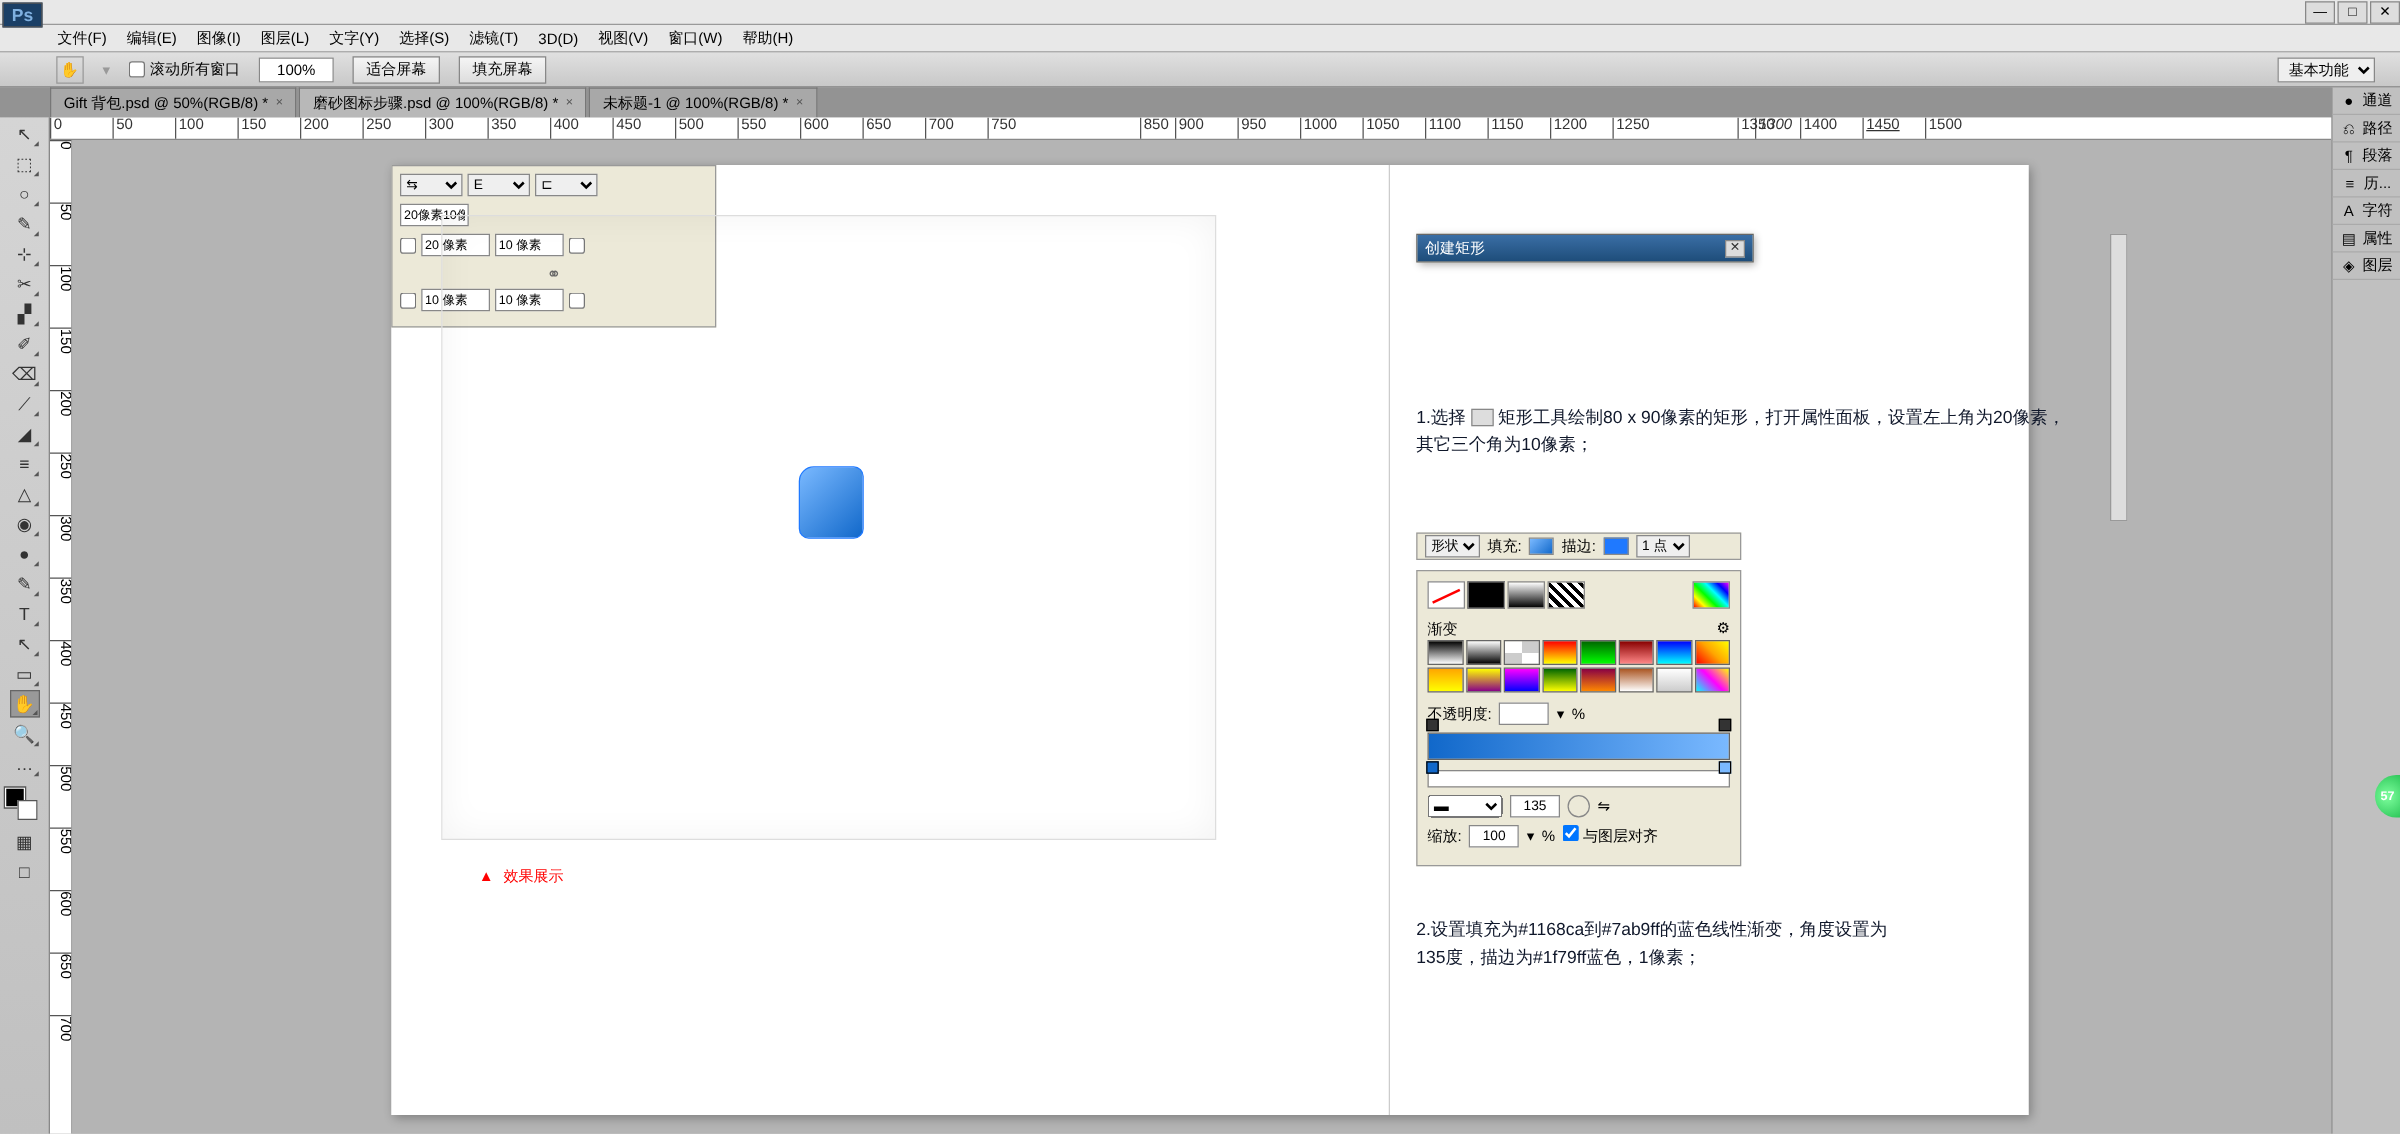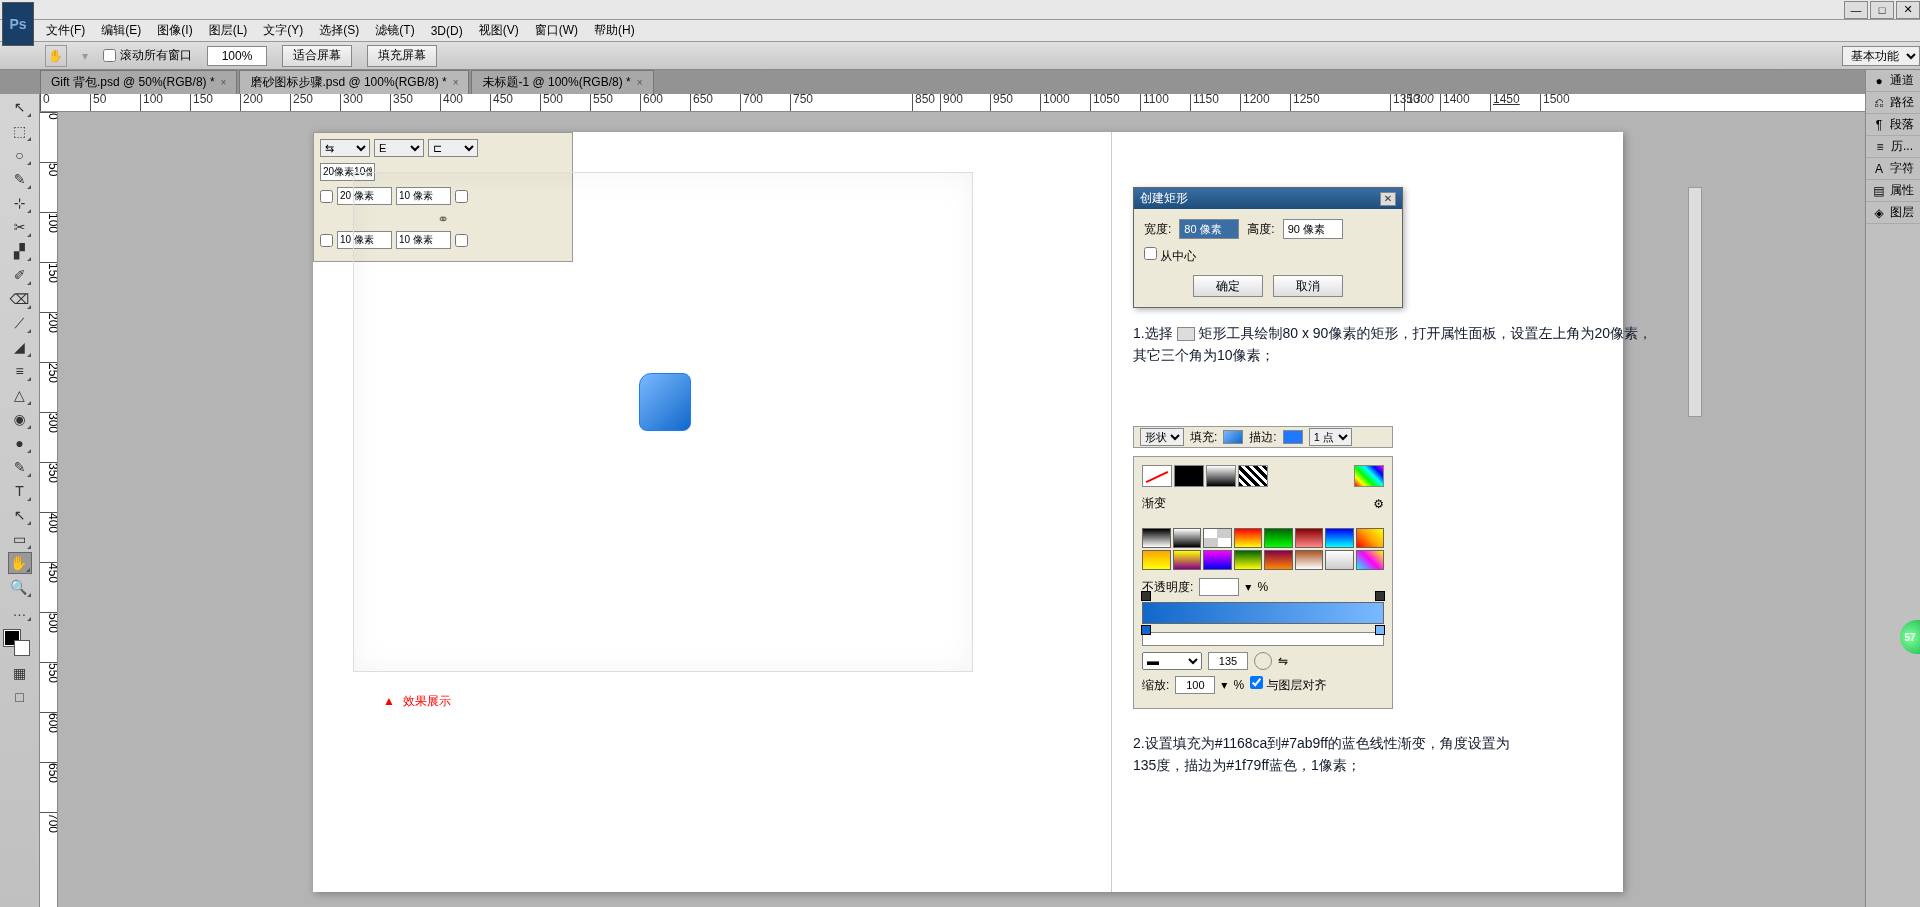--- a/index.html
+++ b/index.html
@@ -2,28 +2,28 @@
 <html><head>
 <meta charset="utf-8">
 <style>
 *{box-sizing:border-box;margin:0;padding:0;font-family:"Microsoft YaHei",sans-serif;font-size:12px}
 body{background:#b4b4b4;overflow:hidden;width:1920px;height:907px;position:relative}
 .titlebar{height:20px;background:#e8e8e8;border-bottom:1px solid #999;display:flex;align-items:center;padding-left:4px}
 .titlebar .winctl{margin-left:auto;display:flex}
 .titlebar .winctl span{width:24px;height:18px;border:1px solid #888;margin-left:2px;display:flex;align-items:center;justify-content:center;font-size:11px;background:#ddd;cursor:default}
 .menubar{height:22px;background:#e8e8e8;border-bottom:1px solid #999;display:flex;align-items:center;padding-left:38px}
 .menubar span{padding:0 8px;cursor:default}
-.pslogo{position:absolute;left:2px;top:2px;width:32px;height:44px;background:#1a3f66;color:#7fb0e0;font-weight:bold;font-size:14px;display:flex;align-items:center;justify-content:center;border:1px solid #555}
+.pslogo{position:absolute;left:2px;top:2px;width:32px;height:20px;background:#1a3f66;color:#7fb0e0;font-weight:bold;font-size:14px;display:flex;align-items:center;justify-content:center;border:1px solid #555}
 .optbar{height:28px;background:linear-gradient(#e0e0e0,#c8c8c8);border-bottom:1px solid #888;display:flex;align-items:center;padding-left:45px;gap:15px}
 .optbar .hand{width:22px;height:22px;border:1px solid #999;display:inline-flex;align-items:center;justify-content:center}
 .optbar .chk{display:flex;align-items:center;gap:4px}
 .optbar input[type=checkbox]{width:13px;height:13px}
 .optbar .zoom{width:60px;height:20px;border:1px solid #888;background:#fff;text-align:center;line-height:18px}
 .optbar button{height:22px;padding:0 10px;border:1px solid #888;background:linear-gradient(#f5f5f5,#ddd);cursor:default}
-.optbar .rightsel{margin-left:auto;}
+.optbar .rightsel{margin-left:auto;margin-right:20px}
 .optbar select{height:20px;border:1px solid #888;padding:0 4px}
 .tabbar{height:24px;background:#939393;display:flex;align-items:flex-end;padding-left:40px}
 .tabbar .tab{padding:3px 10px;background:#a8a8a8;border:1px solid #777;border-bottom:none;margin-right:2px;font-size:11px;display:flex;align-items:center;gap:6px;cursor:default}
 .tabbar .tab.active{background:#b8b8b8}
 .tabbar .tab .x{font-size:10px;color:#555}
 .toolbox{position:absolute;left:0;top:94px;width:40px;background:linear-gradient(#d5d5d5,#c0c0c0);border-right:1px solid #888;height:calc(100% - 94px)}
 .toolbox .tool{width:24px;height:22px;margin:2px auto;display:flex;align-items:center;justify-content:center;font-size:14px;color:#333;cursor:default;position:relative}
 .toolbox .tool.active{background:#999;border:1px solid #666}
 .toolbox .tool .corner{position:absolute;right:1px;bottom:1px;width:0;height:0;border-right:4px solid #555;border-top:4px solid transparent}
 .toolbox .colors{margin-top:8px;position:relative;height:30px}
@@ -70,21 +70,21 @@
 .shapebar .sw{width:20px;height:14px;border:1px solid #888}
 .gradpanel{position:absolute;left:820px;top:324px;width:260px;background:#ece9d8;border:1px solid #999;padding:8px}
 .gradpanel .types{display:flex;gap:2px;margin-bottom:8px}
 .gradpanel .types span{width:30px;height:22px;border:1px solid #888;display:inline-block}
 .gradpanel .types .t0{background:#fff;position:relative}
 .gradpanel .types .t0::after{content:'';position:absolute;left:2px;top:10px;right:2px;height:2px;background:red;transform:rotate(-25deg)}
 .gradpanel .types .t1{background:#000}
 .gradpanel .types .t2{background:linear-gradient(#fff,#000)}
 .gradpanel .types .t3{background:repeating-linear-gradient(45deg,#000 0 3px,#fff 3px 6px)}
 .gradpanel .types .tc{margin-left:auto;background:linear-gradient(45deg,red,yellow,lime,cyan,blue,magenta)}
-.gradpanel .lbl{font-size:11px;margin-bottom:16px;display:flex;align-items:center}
+.gradpanel .lbl{font-size:11px;margin-bottom:0;display:flex;align-items:flex-start}
 .gradpanel .lbl .gear{margin-left:auto;font-size:12px}
 .gradpanel .presets{display:grid;grid-template-columns:repeat(8,1fr);gap:2px;margin-bottom:8px}
 .gradpanel .presets span{height:20px;border:1px solid #666}
 .gradpanel .rowg{display:flex;align-items:center;gap:6px;font-size:11px;margin-bottom:6px}
 .gradpanel .rowg input[type=text]{width:40px;height:18px;border:1px solid #888;font-size:11px;text-align:center}
 .gradpanel .gbar{height:22px;background:linear-gradient(90deg,#1168ca,#7ab9ff);border:1px solid #666;position:relative;margin-bottom:8px}
 .gradpanel .gbar .stop{position:absolute;width:10px;height:10px;background:#333;border:1px solid #000}
 .gradpanel .gbar .s1{left:-2px;top:-12px}
 .gradpanel .gbar .s2{right:-2px;top:-12px}
 .gradpanel .gbar .s3{left:-2px;bottom:-12px;background:#1168ca}
@@ -269,35 +269,20 @@
     <div class="demo-panel">
       <div class="blue-rect"></div>
     </div>
     <div class="demo-label"><span class="tri">▲</span><span>效果展示</span></div>
 
     <div class="dialog create-rect">
       <div class="dlg-title">
           <span>创建矩形</span>
           <span class="x">✕</span>
         </div>
-      <div class="dlg-body">
-        <div class="dlg-row">
-          <label>宽度:</label>
-          <input type="text" class="hl" value="80 像素" style="">
-          <label>高度:</label>
-          <input type="text" value="90 像素" style="">
-        </div>
-        <div class="dlg-row">
-          <label class="chk"><input type="checkbox" style=""> <span>从中心</span></label>
-        </div>
-        <div class="dlg-btns">
-          <button>确定</button>
-          <button>取消</button>
-        </div>
-      </div>
     </div>
 
     <div class="props">
       <div class="rowp">
         <select><option>⇆</option></select>
         <select><option>E</option></select>
         <select><option>⊏</option></select>
       </div>
       <div class="rowp">
           <input type="text" class="wide" value="20像素10像素10像素10像素" style="">

